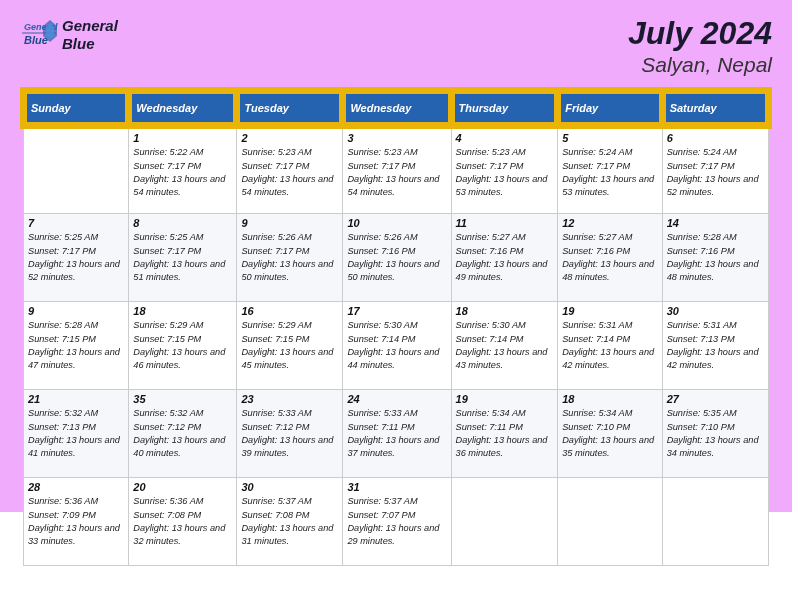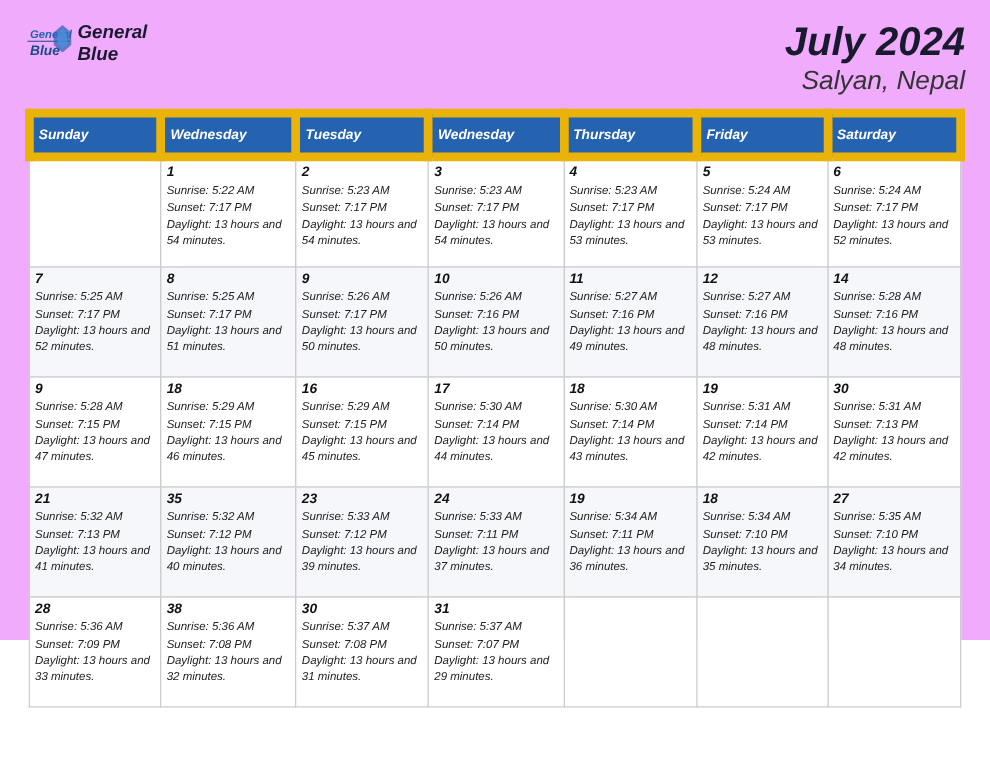--- a/index.html
+++ b/index.html
@@ -303,21 +303,21 @@
           </td>
         </tr>
         <tr>
           <td>
             <span class="day-num">28</span>
             <div class="day-info" style="white-space: pre-line;">Sunrise: 5:36 AM
 Sunset: 7:09 PM
 Daylight: 13 hours and 33 minutes.</div>
           </td>
           <td>
-            <span class="day-num">38</span>
+            <span class="day-num">20</span>
             <div class="day-info" style="white-space: pre-line;">Sunrise: 5:36 AM
 Sunset: 7:08 PM
 Daylight: 13 hours and 32 minutes.</div>
           </td>
           <td>
             <span class="day-num">30</span>
             <div class="day-info" style="white-space: pre-line;">Sunrise: 5:37 AM
 Sunset: 7:08 PM
 Daylight: 13 hours and 31 minutes.</div>
           </td>

